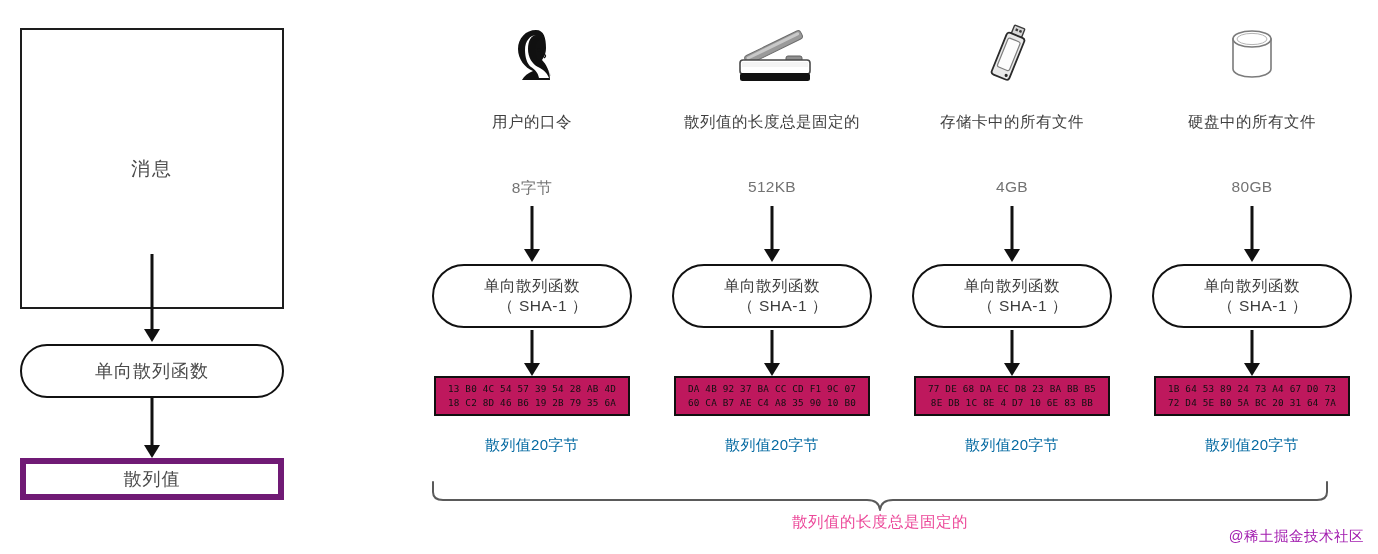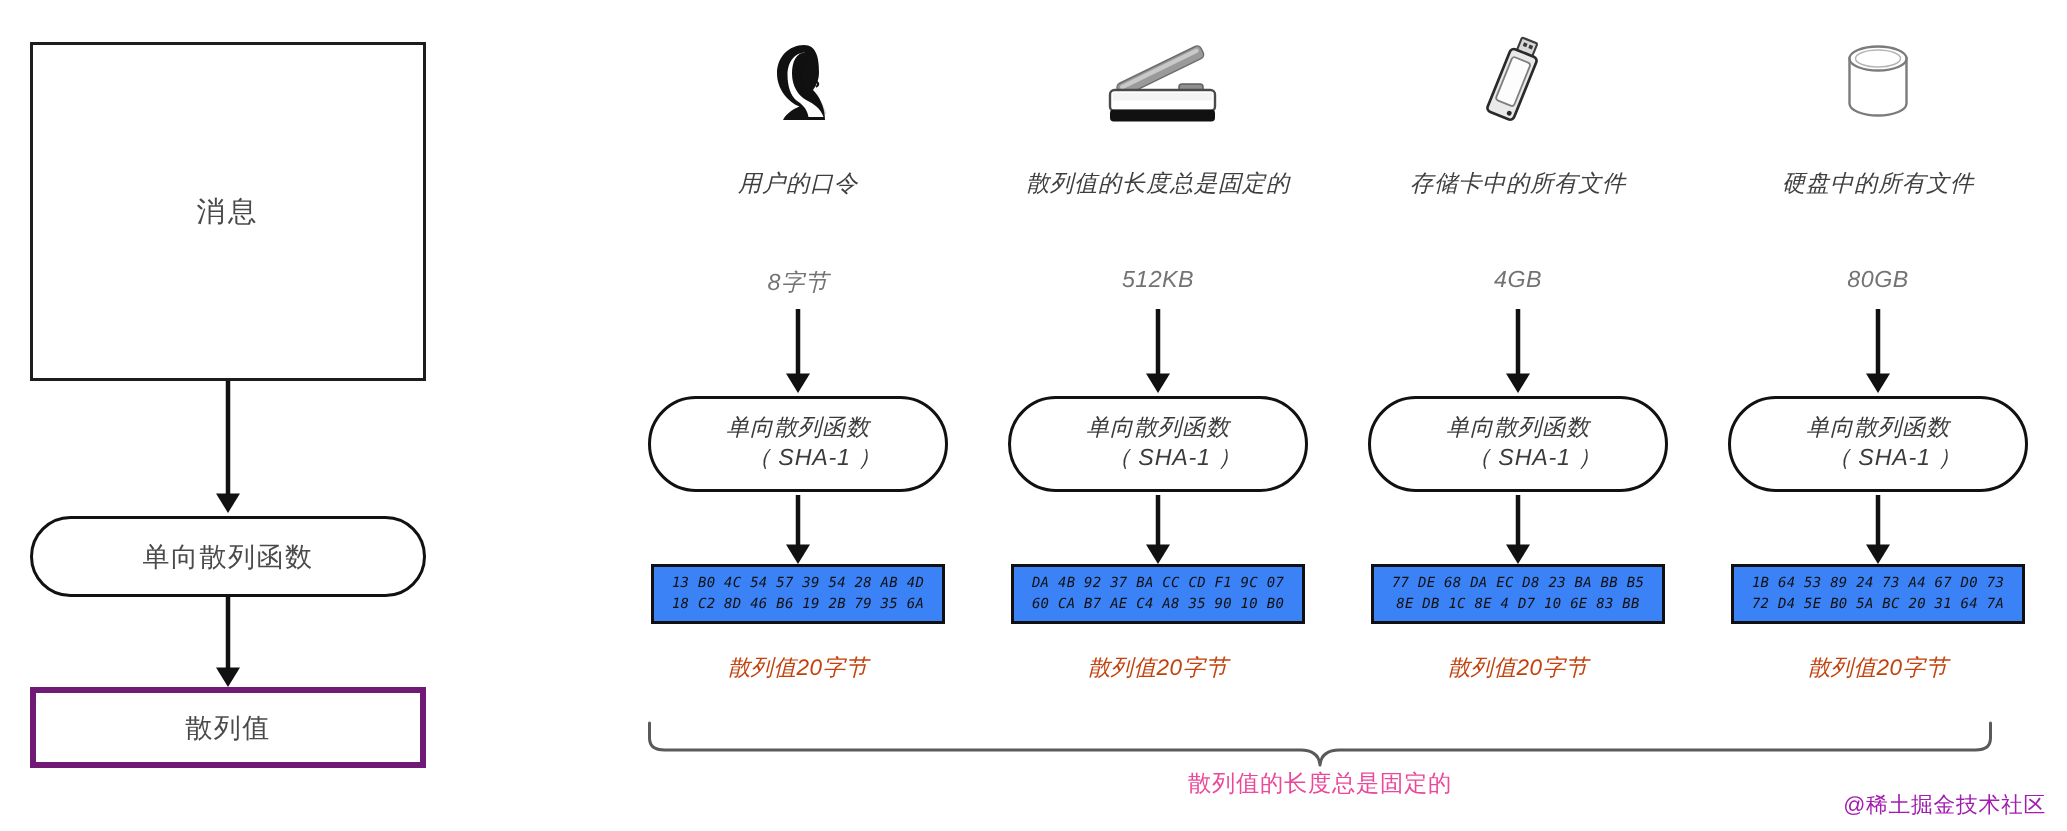--- a/index.html
+++ b/index.html
@@ -15,21 +15,21 @@
     font-family: "Liberation Sans", "DejaVu Sans", sans-serif;
     color: #3a3a3a;
   }
 
   
   #left-panel { position: absolute; left: 0; top: 0; width: 400px; height: 554px; }
 
   .msg-box {
     position: absolute;
     left: 20px; top: 28px;
-    width: 264px; height: 226px;
+    width: 264px; height: 281px;
     border: 2px solid #1d1d1d;
     background: #ffffff;
     box-sizing: border-box;
   }
   .msg-box .lbl {
     position: absolute;
     left: 0; right: 0; top: 50%;
     transform: translateY(-50%);
     text-align: center;
     font-size: 19px;
@@ -51,22 +51,22 @@
     transform: translateY(-50%);
     text-align: center;
     font-size: 18px;
     color: #4a4a4a;
     letter-spacing: 1px;
   }
 
   .rect-left {
     position: absolute;
     left: 20px; top: 458px;
-    width: 264px; height: 54px;
-    border: 4px solid #701a75;
+    width: 264px; height: 42px;
+    border: 6px solid #701a75;
     background: #fff;
     box-sizing: border-box;
   }
   .rect-left .lbl {
     position: absolute; left: 0; right: 0; top: 50%;
     transform: translateY(-50%);
     text-align: center;
     font-size: 18px;
     color: #4a4a4a;
     letter-spacing: 1px;
@@ -85,21 +85,21 @@
     position: absolute;
     left: 50%; bottom: 0;
     transform: translateX(-50%);
     width: 0; height: 0;
     border-left: 8px solid transparent;
     border-right: 8px solid transparent;
     border-top: 13px solid #111;
   }
 
   
-  #right-panel { position: absolute; left: 400px; top: 0; width: 978px; height: 472px; font-style: italic; }
+  #right-panel { position: absolute; left: 400px; top: 0; width: 978px; height: 472px; }
 
   .column { position: absolute; top: 0; width: 244px; height: 554px; }
 
   .icon-slot {
     position: absolute;
     left: 0; right: 0; top: 22px;
     height: 62px;
     display: flex;
     align-items: flex-end;
     justify-content: center;
@@ -139,21 +139,21 @@
     line-height: 1.28;
   }
   .hash-pill .l1 { font-size: 15.5px; color: #3b3b3b; letter-spacing: 0.5px; }
   .hash-pill .l2 { font-size: 15.5px; color: #3b3b3b; letter-spacing: 0.5px; margin-left: 22px; }
 
   .hex-box {
     position: absolute;
     left: 24px; top: 376px;
     width: 196px; height: 40px;
     border: 2px solid #101010;
-    background: #3b82f6;
+    background: #be185d;
     box-sizing: border-box;
     display: flex;
     flex-direction: column;
     justify-content: center;
     padding: 0 4px;
   }
   .hex-box .row {
     font-family: "DejaVu Sans Mono", "Liberation Mono", monospace;
     font-size: 9.3px;
     letter-spacing: 0.2px;
@@ -161,21 +161,21 @@
     text-align: center;
     line-height: 1.52;
     white-space: nowrap;
   }
 
   .col-caption {
     position: absolute;
     left: -10px; right: -10px; top: 436px;
     text-align: center;
     font-size: 15px;
-    color: #c2410c;
+    color: #0369a1;
     letter-spacing: 0.3px;
     white-space: nowrap;
   }
 
   
   #brace-wrap {
     position: absolute;
     left: 430px; top: 480px;
     width: 900px; height: 34px;
   }

